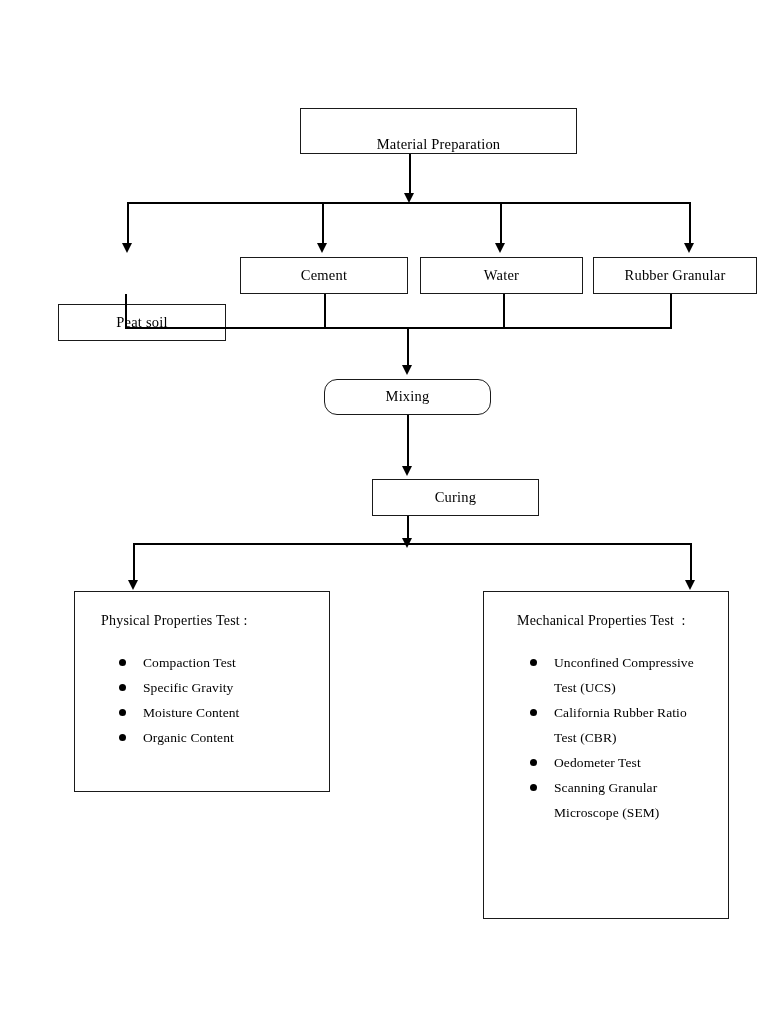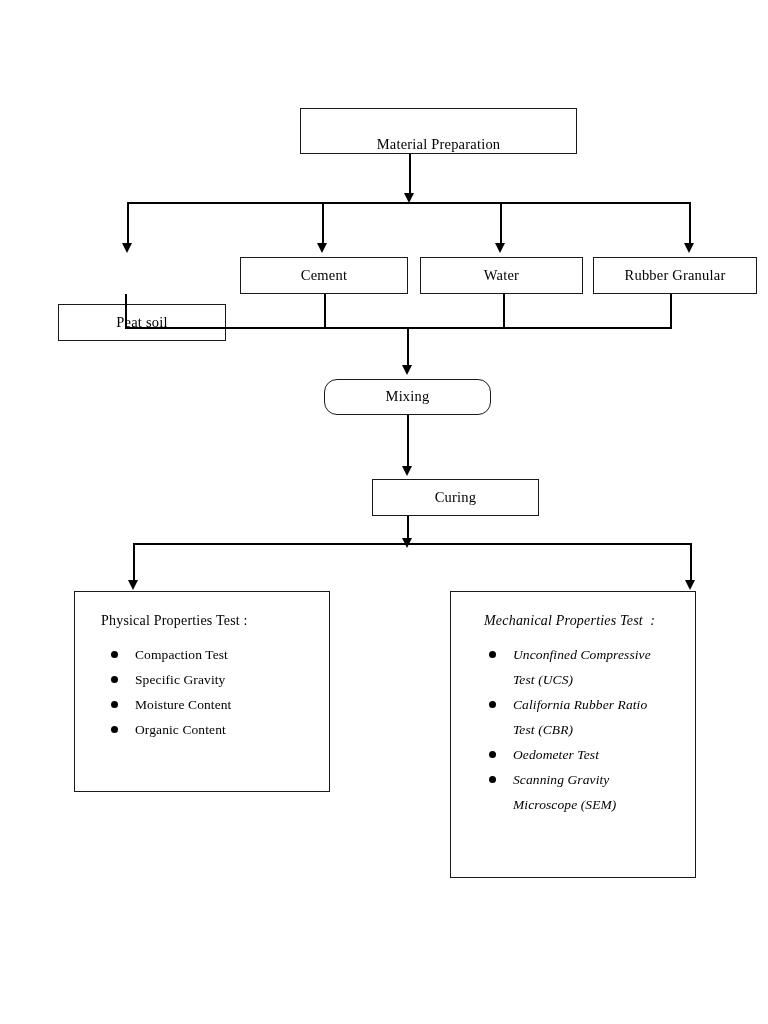--- a/index.html
+++ b/index.html
@@ -39,21 +39,21 @@
     background: #ffffff;
   }
   .panel-title {
     position: absolute;
     font-size: 14px;
     letter-spacing: 0.2px;
     white-space: pre;
   }
   .bullet-list {
     position: absolute;
-    margin: 0;
+    margin: 8px;
     padding: 0;
     list-style: none;
   }
   .bullet-item {
     position: relative;
     font-size: 13.5px;
     line-height: 25px;
     padding-left: 30px;
     letter-spacing: 0.1px;
   }
@@ -179,39 +179,39 @@
         <span class="dot"></span>
         <span class="txt">Moisture Content</span>
       </li>
       <li class="bullet-item">
         <span class="dot"></span>
         <span class="txt">Organic Content</span>
       </li>
     </ul>
   </div>
 
-  <div class="panel" style="left:450px; top:591px; width:246px; height:287px;font-style:italic;">
+  <div class="panel" style="left:483px; top:591px; width:246px; height:328px;">
     <div class="panel-title" style="left:33px; top:21px;">Mechanical Properties Test  :</div>
 
     <ul class="bullet-list" style="left:32px; top:50px; width:210px;">
       <li class="bullet-item two-line">
         <span class="dot"></span>
         <span class="txt">Unconfined Compressive</span>
         <span class="txt">Test (UCS)</span>
       </li>
       <li class="bullet-item two-line">
         <span class="dot"></span>
         <span class="txt">California Rubber Ratio</span>
         <span class="txt">Test (CBR)</span>
       </li>
       <li class="bullet-item">
         <span class="dot"></span>
         <span class="txt">Oedometer Test</span>
       </li>
       <li class="bullet-item two-line">
         <span class="dot"></span>
-        <span class="txt">Scanning Gravity</span>
+        <span class="txt">Scanning Granular</span>
         <span class="txt">Microscope (SEM)</span>
       </li>
     </ul>
   </div>
 
 </div>
 
 </body></html>

